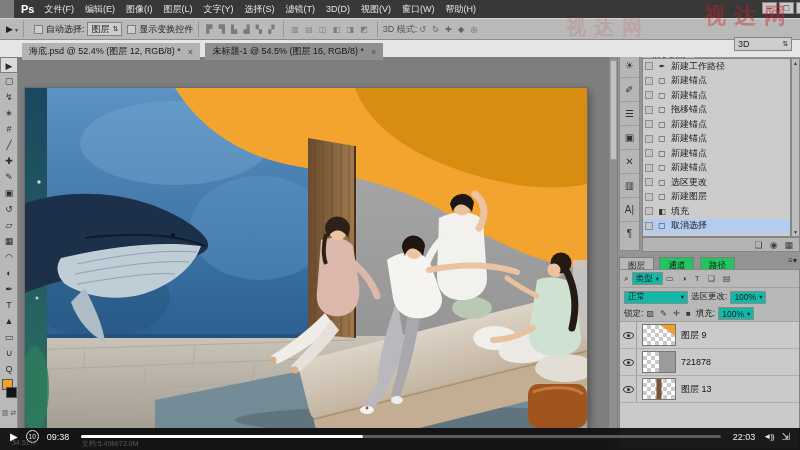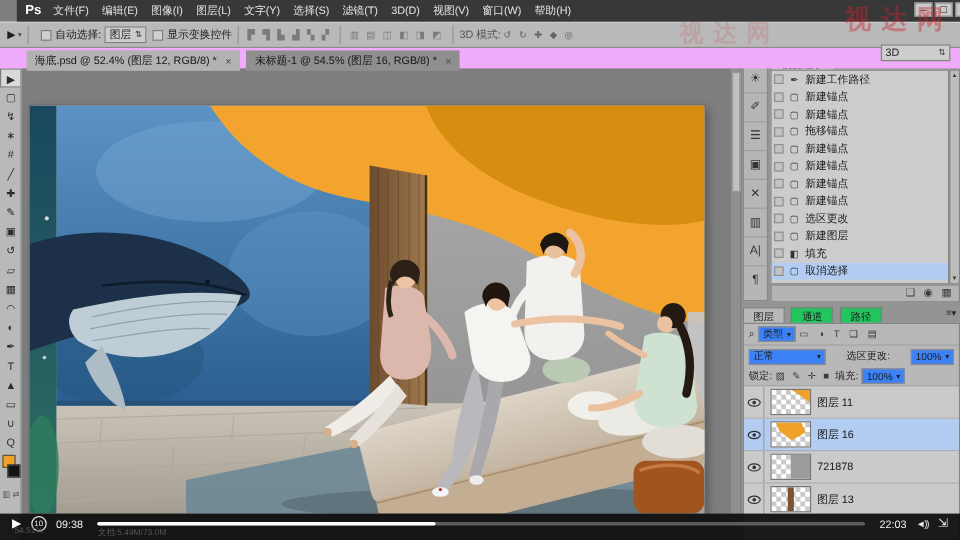--- a/index.html
+++ b/index.html
@@ -25,21 +25,21 @@
     font-size:9px;color:#1d1d1d;z-index:19;}
   .ob-sep{width:1px;height:16px;background:#979797;margin:0 5px;}
   .ob-check{width:9px;height:9px;border:1px solid #7e7e7e;background:#cfcfcf;margin:0 3px 0 5px;}
   .ob-drop{height:14px;background:#cdcdcd;border:1px solid #838383;display:flex;align-items:center;
     padding:0 3px;margin-left:3px;gap:3px;}
   .ob-drop .ar{font-size:7px;color:#333;}
   .ob-icons{color:#7b7b7b;font-size:8px;letter-spacing:2px;margin:0 2px;}
   #workspace-drop{position:absolute;right:8px;margin-top:30px;}
 
   
-  #tabbar{position:absolute;left:0;top:40px;width:800px;height:17px;background:#f0abfc;z-index:18;}
+  #tabbar{position:absolute;left:0;top:40px;width:800px;height:17px;background:#e5e5e5;z-index:18;}
   .doc-tab{display:inline-flex;align-items:center;height:17px;padding:0 7px;font-size:9px;
     color:#161616;margin-right:1px;}
   .doc-tab .close{margin-left:7px;color:#4a4a4a;font-size:9px;}
   .doc-tab.t1{background:#b2b2b2;margin-left:22px;}
   .doc-tab.t2{background:#8f8f8f;}
 
   
   #toolbar{position:absolute;left:0;top:57px;width:18px;height:393px;background:#b9b9b9;
     border-right:1px solid #8f8f8f;z-index:15;}
   .tool{width:18px;height:16px;font-size:9px;color:#2c2c2c;text-align:center;line-height:16px;}
@@ -89,25 +89,25 @@
   #layers{position:absolute;left:1px;top:214px;width:181px;height:196px;}
   #layers-tabrow{height:15px;}
   .ltab{display:inline-block;height:15px;line-height:14px;padding:0 8px;font-size:8.5px;
     border:1px solid #7d7d7d;border-bottom:none;color:#1a1a1a;background:#22c55e;margin-right:1px;}
   .ltab.active{background:#b8b8b8;}
   #layers-menu{position:absolute;right:3px;top:2px;font-size:8px;color:#2a2a2a;}
   #layers-body{position:absolute;left:0;top:15px;right:0;bottom:0;background:#b8b8b8;
     border:1px solid #868686;}
   .lrowbar{display:flex;align-items:center;font-size:8.5px;color:#1d1d1d;padding:0 4px;gap:3px;}
   #filter-row{height:18px;border-bottom:1px solid #a2a2a2;}
-  .mini-drop{height:13px;background:#3b82f6;border:1px solid #8a8a8a;display:flex;align-items:center;
+  .mini-drop{height:13px;background:#14b8a6;border:1px solid #8a8a8a;display:flex;align-items:center;
     gap:3px;padding:0 3px;font-size:8.5px;}
   .mini-drop .ar{font-size:6.5px;}
   .licons{color:#3a3a3a;font-size:8px;letter-spacing:3px;}
-  #blend-row{height:18px;justify-content:space-between;}
+  #blend-row{height:18px;}
   #lock-row{height:16px;border-bottom:1px solid #a2a2a2;}
   #layer-list{position:absolute;left:0;right:0;top:52px;bottom:0;background:#cacaca;overflow:hidden;}
   .layer-row{display:flex;align-items:center;height:27px;border-bottom:1px solid #aeaeae;
     font-size:9px;color:#141414;}
   .layer-row.sel{background:#b3cdf2;}
   .eyecell{width:17px;align-self:stretch;border-right:1px solid #9f9f9f;display:flex;
     align-items:center;justify-content:center;flex:none;}
   .eye{width:11px;height:7px;border:1px solid #2f2f2f;border-radius:50%;position:relative;display:inline-block;}
   .eye::after{content:"";position:absolute;left:3px;top:1px;width:3px;height:3px;border-radius:50%;background:#2f2f2f;}
   .lthumb{width:34px;height:22px;border:1px solid #777;margin:0 5px;position:relative;flex:none;overflow:hidden;}
@@ -505,28 +505,21 @@
           <span>100%</span>
           <span class="ar">▾</span>
         </span>
       </div>
       <div id="layer-list">
         <div class="layer-row">
           <span class="eyecell">
               <span class="eye"></span>
             </span>
           <span class="lthumb checker th-orange-corner"></span>
-          <span>图层 11</span>
-        </div>
-        <div class="layer-row sel">
-          <span class="eyecell">
-              <span class="eye"></span>
-            </span>
-          <span class="lthumb checker th-orange-wave"></span>
-          <span>图层 16</span>
+          <span>图层 9</span>
         </div>
         <div class="layer-row">
           <span class="eyecell">
               <span class="eye"></span>
             </span>
           <span class="lthumb checker th-half-gray"></span>
           <span>721878</span>
         </div>
         <div class="layer-row">
           <span class="eyecell">

